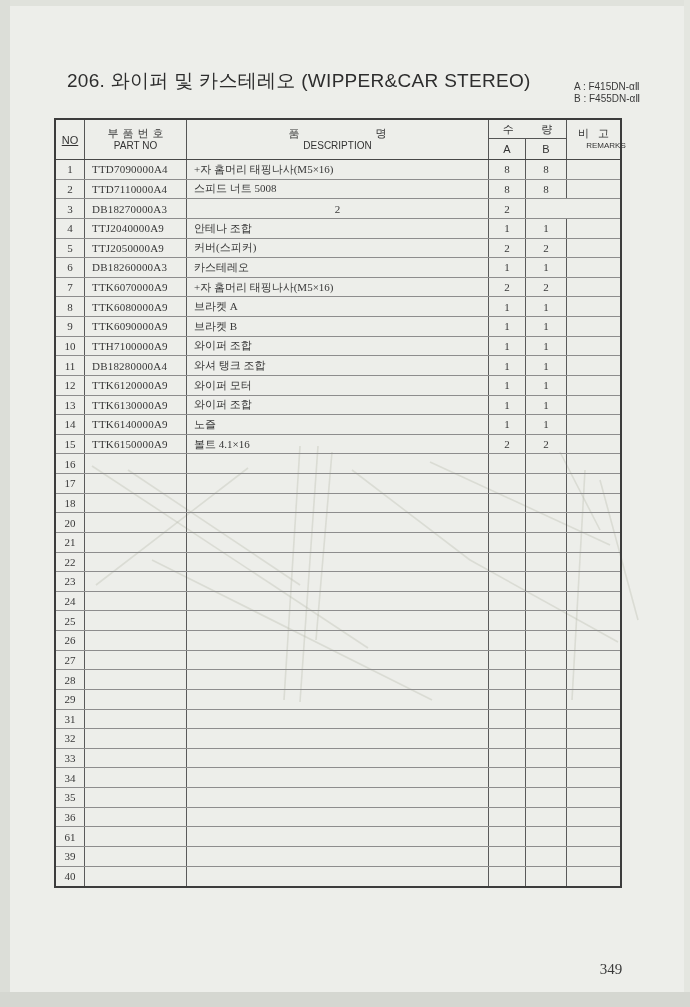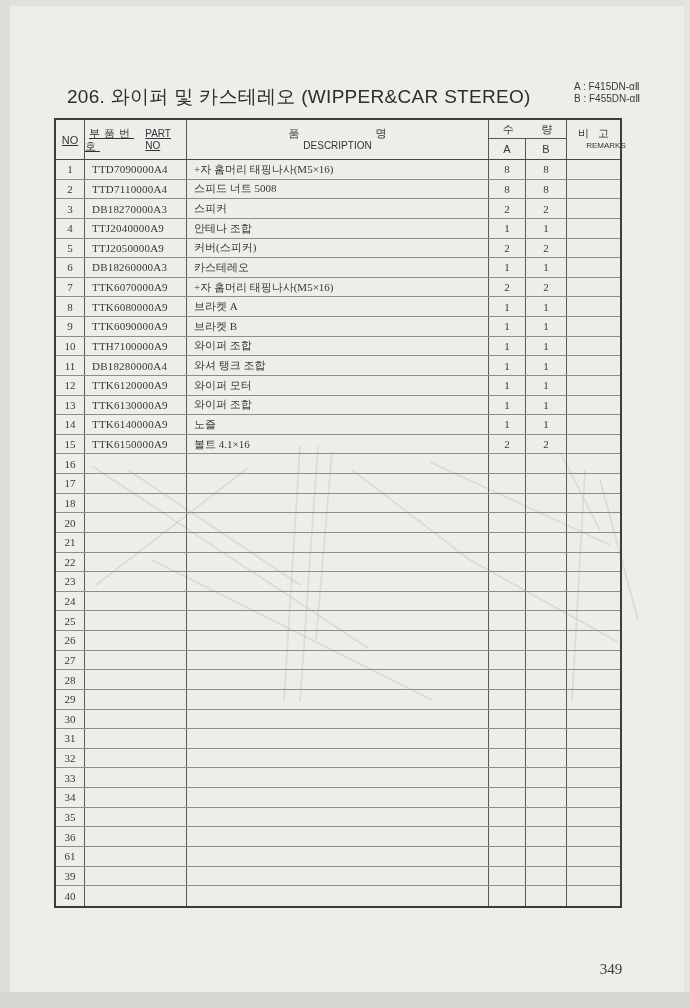--- a/index.html
+++ b/index.html
@@ -11,21 +11,21 @@
     background:#edeeea; color:#333;
   }
   .edge-top    { position:absolute; left:0; top:0; width:690px; height:6px; background:#e0e2dc; }
   .edge-left   { position:absolute; left:0; top:0; width:10px; height:1007px; background:#dcded8; }
   .edge-bottom { position:absolute; left:0; top:992px; width:690px; height:15px; background:#d5d7d1; }
   .edge-right  { position:absolute; left:684px; top:0; width:6px; height:1007px; background:#e4e6e0; }
 
   .ghost { position:absolute; left:0; top:0; pointer-events:none; }
 
   .title {
-    position:absolute; left:67px; top:84px;
+    position:absolute; left:67px; top:68px;
     font-size:19px; letter-spacing:0.3px; color:#2d2d2d; white-space:nowrap;
   }
   .model-notes {
     position:absolute; left:574px; top:81px;
     font-size:10px; line-height:12px; color:#3a3a3a; white-space:nowrap;
   }
 
   
   .ptable {
     position:absolute; left:54px; top:118px;
@@ -34,21 +34,21 @@
   .thead {
     display:grid;
     grid-template-columns:29px 102px 302px 37px 41px 53px;
     grid-template-rows:19px 20px;
     border-bottom:1px solid #474747;
     font-family:"Liberation Sans","DejaVu Sans",sans-serif;
     color:#333;
   }
   .thead .hcell { display:flex; align-items:center; justify-content:center; }
   .h-no   { grid-column:1; grid-row:1/3; border-right:1px solid #555; font-size:11px;text-decoration:underline; }
-  .h-part { grid-column:2; grid-row:1/3; border-right:1px solid #555; flex-direction:row;text-decoration:underline; }
+  .h-part { grid-column:2; grid-row:1/3; border-right:1px solid #555; flex-direction:column; }
   .h-desc { grid-column:3; grid-row:1/3; border-right:1px solid #555; flex-direction:column; }
   .h-qty  { grid-column:4/6; grid-row:1; border-right:1px solid #555; border-bottom:1px solid #555; }
   .h-a    { grid-column:4; grid-row:2; border-right:1px solid #555; font-size:11px; }
   .h-b    { grid-column:5; grid-row:2; border-right:1px solid #555; font-size:11px; }
   .h-rem  { grid-column:6; grid-row:1/3; flex-direction:column; }
   .kr-row   { font-size:11px; letter-spacing:4px; text-indent:4px; line-height:13px; }
   .en-row   { font-size:10px; letter-spacing:0; line-height:12px; }
   .spread   { display:flex; width:100%; justify-content:center; gap:76px; font-size:11px; line-height:13px; }
   .spread-q { display:flex; width:100%; justify-content:space-around; font-size:11px; }
   .h-rem .kr-row { letter-spacing:3px; text-indent:3px; }
@@ -151,21 +151,20 @@
           <div class="cell c-no">2</div>
           <div class="cell c-part">TTD7110000A4</div>
           <div class="cell c-desc">스피드 너트 5008</div>
           <div class="cell c-a">8</div>
           <div class="cell c-b">8</div>
           <div class="cell c-rem"></div>
         </div>
         <div class="trow">
           <div class="cell c-no">3</div>
           <div class="cell c-part">DB18270000A3</div>
-          <div class="cell c-desc">스피커</div>
           <div class="cell c-a">2</div>
           <div class="cell c-b">2</div>
           <div class="cell c-rem"></div>
         </div>
         <div class="trow">
           <div class="cell c-no">4</div>
           <div class="cell c-part">TTJ2040000A9</div>
           <div class="cell c-desc">안테나 조합</div>
           <div class="cell c-a">1</div>
           <div class="cell c-b">1</div>
@@ -357,28 +356,20 @@
         </div>
         <div class="trow">
           <div class="cell c-no">29</div>
           <div class="cell c-part"></div>
           <div class="cell c-desc"></div>
           <div class="cell c-a"></div>
           <div class="cell c-b"></div>
           <div class="cell c-rem"></div>
         </div>
         <div class="trow">
-          <div class="cell c-no">30</div>
-          <div class="cell c-part"></div>
-          <div class="cell c-desc"></div>
-          <div class="cell c-a"></div>
-          <div class="cell c-b"></div>
-          <div class="cell c-rem"></div>
-        </div>
-        <div class="trow">
           <div class="cell c-no">31</div>
           <div class="cell c-part"></div>
           <div class="cell c-desc"></div>
           <div class="cell c-a"></div>
           <div class="cell c-b"></div>
           <div class="cell c-rem"></div>
         </div>
         <div class="trow">
           <div class="cell c-no">32</div>
           <div class="cell c-part"></div>

